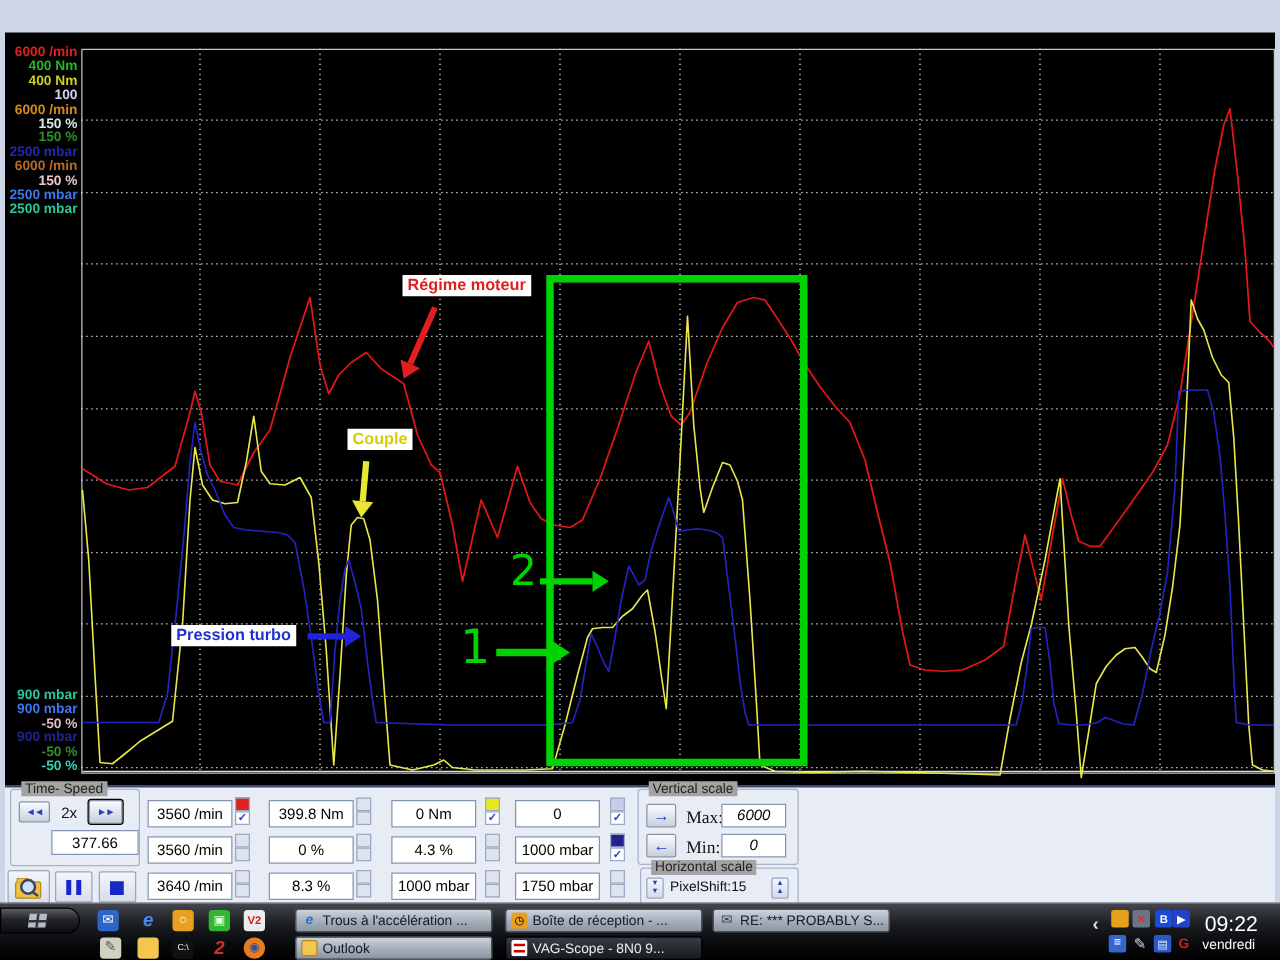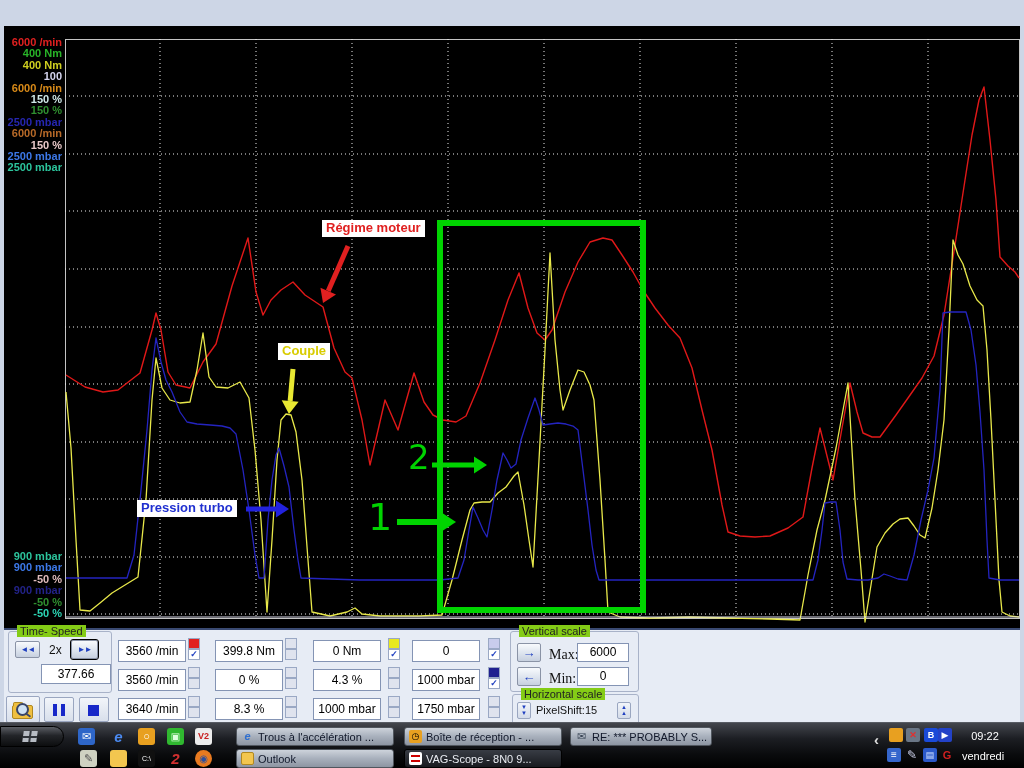--- a/index.html
+++ b/index.html
@@ -25,21 +25,21 @@
   #axis-top{top:11px}#axis-bottom{top:525px}
   #axis-top div,#axis-bottom div{font-size:11px;font-weight:bold;line-height:11.4px;white-space:nowrap;}
   #chart-svg{position:absolute;left:0;top:0;z-index:2;pointer-events:none;}
   #overlay{position:absolute;left:0;top:0;width:1024px;height:768px;z-index:4;pointer-events:none;}
   #overlay div{font-family:"Liberation Sans",sans-serif;line-height:1.15;}
 
   
   .bottom-panel{position:absolute;left:4px;top:628px;width:1016px;height:94px;z-index:5;
     background:#e7ecf5;border-top:2px solid #3a4a72;box-sizing:border-box;}
   .grp{position:absolute;border:1px solid #a8b2c8;border-radius:3px;}
-  .grp>.glabel{position:absolute;top:-7px;left:8px;background:#84cc16;padding:0 3px;
+  .grp>.glabel{position:absolute;top:-7px;left:8px;background:#a3a3a3;padding:0 3px;
     font-size:11px;color:#222;white-space:nowrap;}
   .btn{position:absolute;background:linear-gradient(#f8fafd,#dde4ee 55%,#c7d0df);
     border:1px solid #8a93a6;border-radius:2px;text-align:center;color:#2040c0;box-sizing:border-box;}
   .tsgrp{left:4px;top:1px;width:102px;height:60px;}
   .btn.rew{left:6px;top:9px;width:25px;height:17px;font-size:8px;line-height:15px;letter-spacing:-1px;}
   .ts-speed{position:absolute;left:40px;top:11px;font-size:12px;color:#111;}
   .btn.fwd{left:62px;top:8px;width:27px;height:19px;font-size:8px;line-height:17px;letter-spacing:-1px;outline:1px solid #000;}
   .tbox{position:absolute;background:#fff;border:1px solid #8494b4;font-size:12px;color:#000;
     text-align:center;box-sizing:border-box;}
   .ts-pos{left:32px;top:32px;width:70px;height:20px;line-height:18px;}
@@ -60,21 +60,21 @@
     border-left:4px solid #1828c8;border-right:4px solid #1828c8;box-sizing:border-box;}
   .icon-stop{position:absolute;left:8px;top:7px;width:11px;height:11px;background:#1828c8;}
   .vb{position:absolute;width:68px;height:22px;line-height:20px;}
   .vb.c0{left:114px}.vb.c1{left:211px}.vb.c2{left:309px}.vb.c3{left:408px}
   .vb.r0{top:10px}.vb.r1{top:39px}.vb.r2{top:68px}
   .vsgrp{left:506px;top:1px;width:127px;height:59px;}
   .btn.arrow{width:24px;height:19px;font-size:13px;font-weight:bold;line-height:17px;}
   .vs-right{left:6px;top:11px}.vs-left{left:6px;top:35px}
   .vs-lab{position:absolute;left:38px;font-size:14px;color:#111;font-family:Liberation Serif, serif;}
   .vs-max{top:15px}.vs-min{top:39px}
-  .vs-box{width:52px;height:19px;line-height:17px;left:66px;}
+  .vs-box{width:52px;height:19px;line-height:17px;left:66px;font-style:italic;}
   .vs-boxmax{top:11px}.vs-boxmin{top:35px}
   .hsgrp{left:508px;top:64px;width:125px;height:29px;}
   .spin{position:absolute;width:14px;height:17px;top:7px;background:linear-gradient(#f2f5fa,#d3dbe8);
     border:1px solid #9aa6c0;border-radius:2px;text-align:center;color:#2040c0;box-sizing:border-box;padding-top:1px;}
   .spin span{display:block;font-size:6px;line-height:6px;}
   .spin.dn{left:4px}.spin.up{left:104px}
   .hs-lab{position:absolute;left:23px;top:9px;font-size:11px;color:#111;text-align:right;}
 
   
   .pairbox{position:absolute;width:12px;height:11px;box-sizing:border-box;border:1px solid #9aa8c4;}
@@ -96,21 +96,21 @@
   .tbtn .ticon{flex:0 0 13px;width:13px;height:13px;border-radius:2px;font-size:11px;line-height:13px;text-align:center;}
   .ticon.ie{color:#2f6fd0;font-weight:bold;font-style:italic;}
   .ticon.clock{background:#e8a020;color:#000;font-size:9px;}
   .ticon.mail{color:#3a4656;font-size:11px;}
   .ticon.folder{background:#f3c64f;border:1px solid #b08820;box-sizing:border-box;}
   .ticon.rosstech{background:#fff;
     background-image:linear-gradient(#c00 0 0),linear-gradient(#c00 0 0);
     background-size:9px 2px,9px 2px;background-position:2px 3px,2px 8px;background-repeat:no-repeat;}
   .tray-chevron{position:absolute;left:874px;top:8px;color:#ddd;font-size:15px;font-weight:bold;}
   .trayicon{position:absolute;width:14px;height:14px;border-radius:2px;text-align:center;overflow:hidden;}
-  .tb-clock{position:absolute;left:952px;top:7px;width:66px;text-align:center;color:#fff;font-size:11px;}
+  .tb-clock{position:absolute;left:952px;top:7px;width:66px;text-align:center;color:#fff;font-size:17px;}
   .tb-day{position:absolute;left:948px;top:27px;width:70px;text-align:center;color:#fff;font-size:11px;}
 </style>
 </head>
 <body>
 
 <div class="window">
 
 
   <div class="chart-bg">
     <div id="axis-top">

